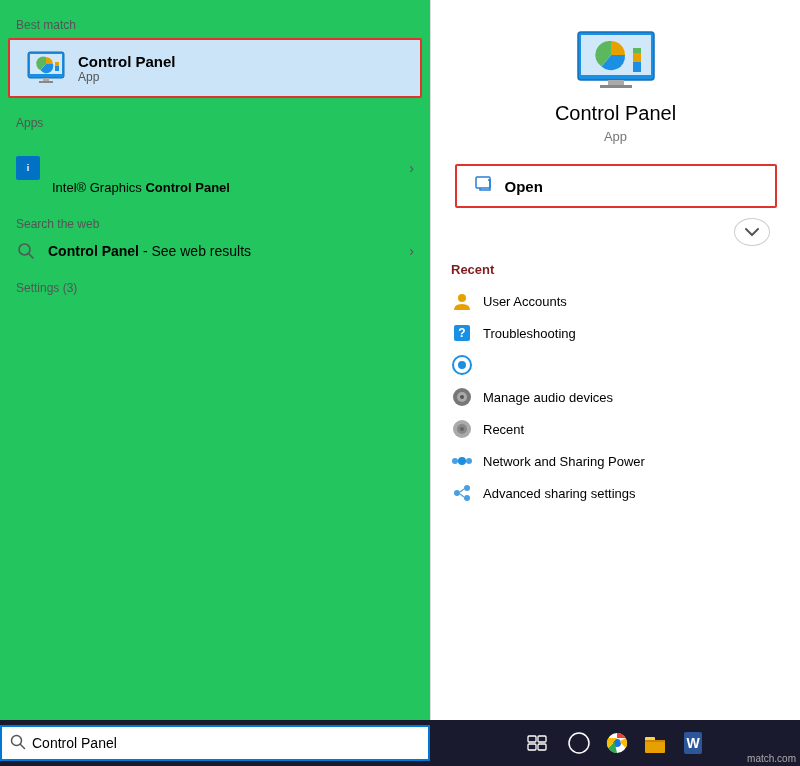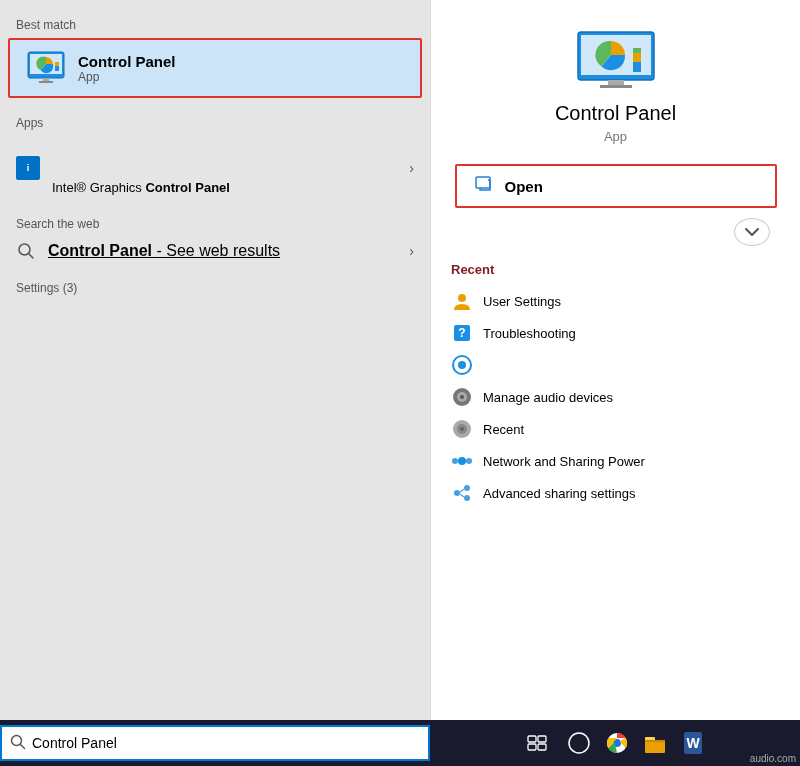--- a/index.html
+++ b/index.html
@@ -15,21 +15,21 @@
 
     .main-container {
       display: flex;
       flex: 1;
       height: 720px;
     }
 
     
     .left-panel {
       width: 430px;
-      background: #e5e5e5;
+      background: #22c55e;
       display: flex;
       flex-direction: column;
       padding: 12px 0 0 0;
     }
 
     .section-label {
       font-size: 12px;
       color: #555;
       padding: 6px 16px 4px 16px;
       font-weight: 400;
@@ -98,24 +98,23 @@
     .web-icon {
       width: 20px;
       height: 20px;
       margin-right: 12px;
       flex-shrink: 0;
       display: flex;
       align-items: center;
       justify-content: center;
     }
     .web-item .web-text {
-      font-size: 16px;
+      font-size: 14px;
       color: #000;
       flex: 1;
-      text-decoration: underline;
     }
     .web-item .web-text .bold { font-weight: 700; }
     .web-item .chevron {
       font-size: 14px;
       color: #555;
     }
 
     
     .right-panel {
       flex: 1;
@@ -400,21 +399,21 @@
 
     <div class="recent-label">Recent</div>
 
     <div class="recent-list">
 
       <div class="recent-item">
         <svg class="recent-item-icon" width="22" height="22" viewBox="0 0 22 22">
           <circle cx="11" cy="8" r="4" fill="#e8a000"></circle>
           <path d="M3 20 Q3 14 11 14 Q19 14 19 20" fill="#e8a000"></path>
         </svg>
-        <span class="recent-item-label">User Settings</span>
+        <span class="recent-item-label">User Accounts</span>
       </div>
 
       <div class="recent-item">
         <svg class="recent-item-icon" width="22" height="22" viewBox="0 0 22 22">
           <rect x="3" y="3" width="16" height="16" rx="2" fill="#1a8fe3"></rect>
           <text x="11" y="15" text-anchor="middle" fill="white" font-size="12" font-weight="bold">?</text>
         </svg>
         <span class="recent-item-label">Troubleshooting</span>
       </div>
 
@@ -518,14 +517,14 @@
     </div>
 
     <div class="taskbar-icon">
       <svg width="22" height="24" viewBox="0 0 22 24">
         <rect x="2" y="1" width="18" height="22" rx="2" fill="#2b579a"></rect>
         <text x="11" y="17" text-anchor="middle" fill="white" font-size="14" font-weight="bold">W</text>
       </svg>
     </div>
   </div>
 
-  <span class="wxsxdn-badge">audio.com</span>
+  <span class="wxsxdn-badge">match.com</span>
 </div>
 
 </body></html>

